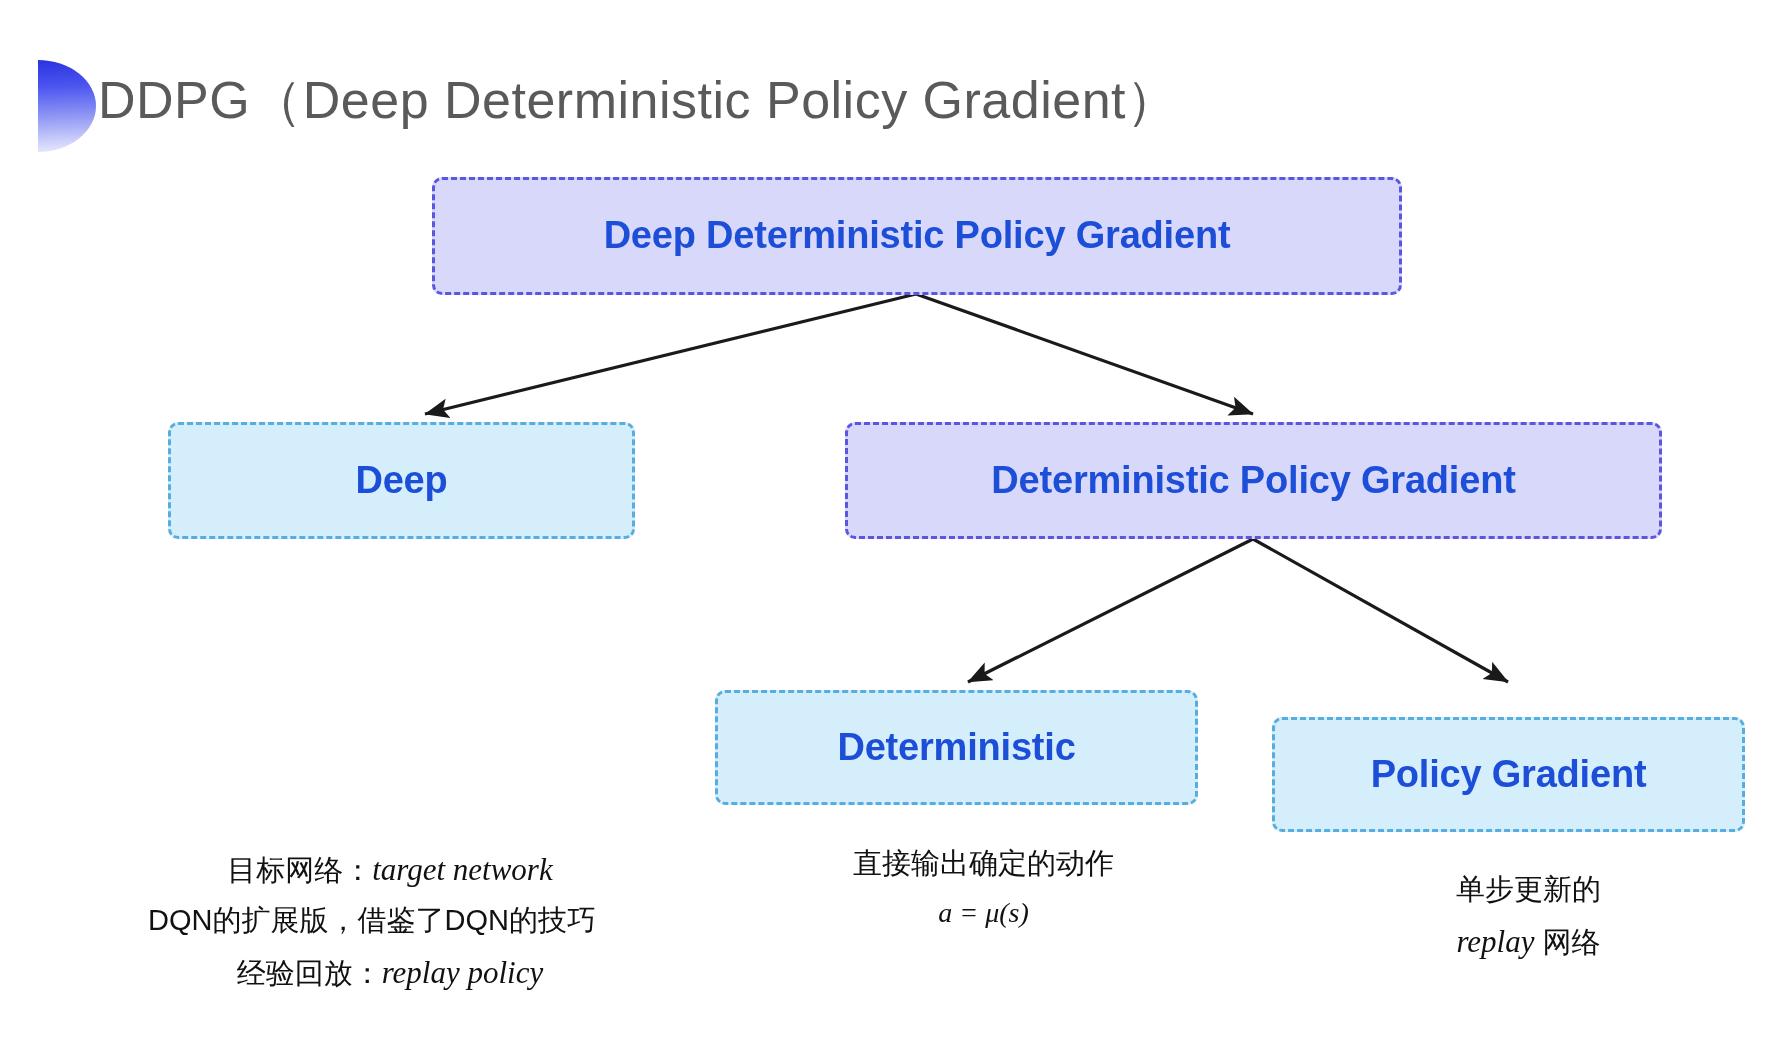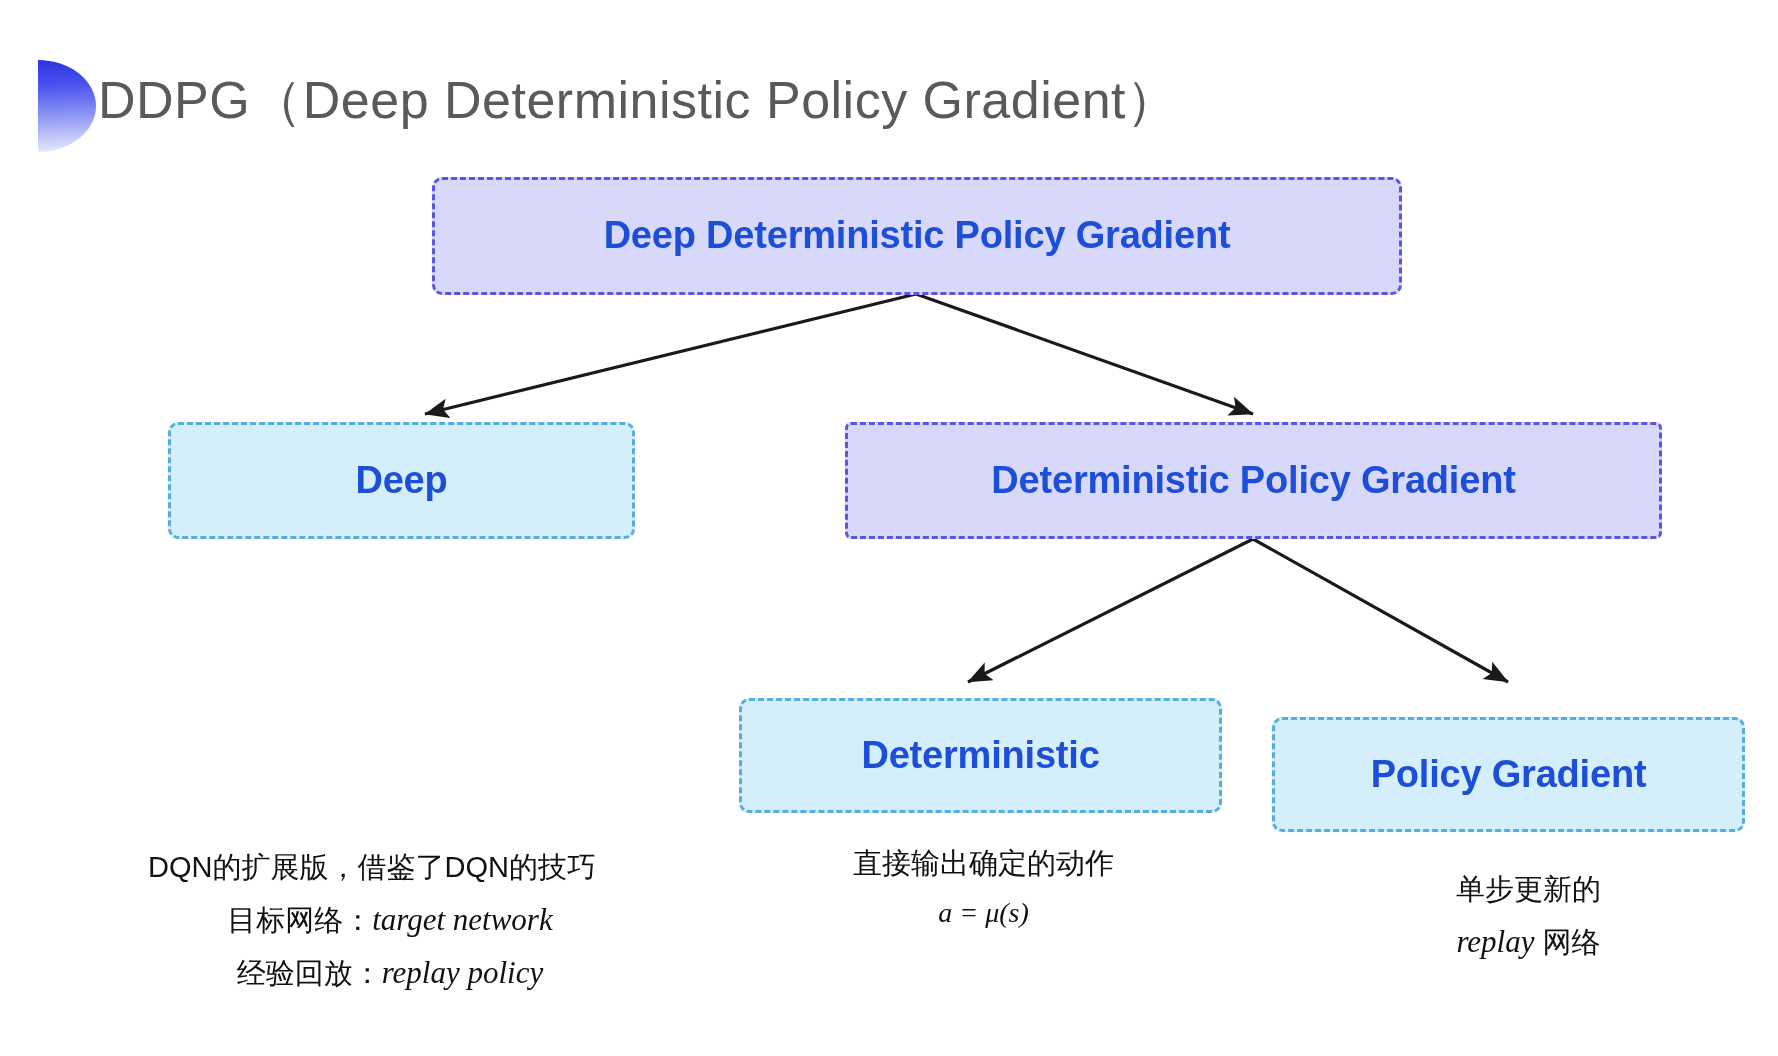--- a/index.html
+++ b/index.html
@@ -61,22 +61,22 @@
     border: 3px dashed #57aede;
   }
   .node-label {
     font-size: 38px;
     font-weight: 600;
     letter-spacing: -0.2px;
   }
 
   #node-root      { left: 432px; top: 177px; width: 970px; height: 118px; }
   #node-deep      { left: 168px; top: 422px; width: 467px; height: 117px; }
-  #node-dpg       { left: 845px; top: 422px; width: 817px; height: 117px; border-radius: 6px; }
-  #node-det       { left: 739px; top: 690px; width: 483px; height: 115px; margin-top: 8px; }
+  #node-dpg       { left: 845px; top: 422px; width: 817px; height: 117px; }
+  #node-det       { left: 715px; top: 690px; width: 483px; height: 115px; }
   #node-pg        { left: 1272px; top: 690px; width: 473px; height: 115px; margin-top: 27px; }
 
   
   #arrows {
     position: absolute;
     left: 0;
     top: 0;
     width: 1778px;
     height: 1056px;
     pointer-events: none;
@@ -146,22 +146,22 @@
 
   <div class="node blue" id="node-det">
     <span class="node-label">Deterministic</span>
   </div>
 
   <div class="node blue" id="node-pg">
     <span class="node-label">Policy Gradient</span>
   </div>
 
   <div class="caption" id="caption-deep">
+    <span class="row indent"><span>目标网络：</span><span class="mathit">target network</span></span>
     <span class="row">DQN的扩展版，借鉴了DQN的技巧</span>
-    <span class="row indent"><span>目标网络：</span><span class="mathit">target network</span></span>
     <span class="row indent"><span>经验回放：</span><span class="mathit">replay policy</span></span>
   </div>
 
   <div class="caption" id="caption-det">
     <span class="row">直接输出确定的动作</span>
     <span class="row formula">a = μ(s)</span>
   </div>
 
   <div class="caption" id="caption-pg">
     <span class="row">单步更新的</span>

